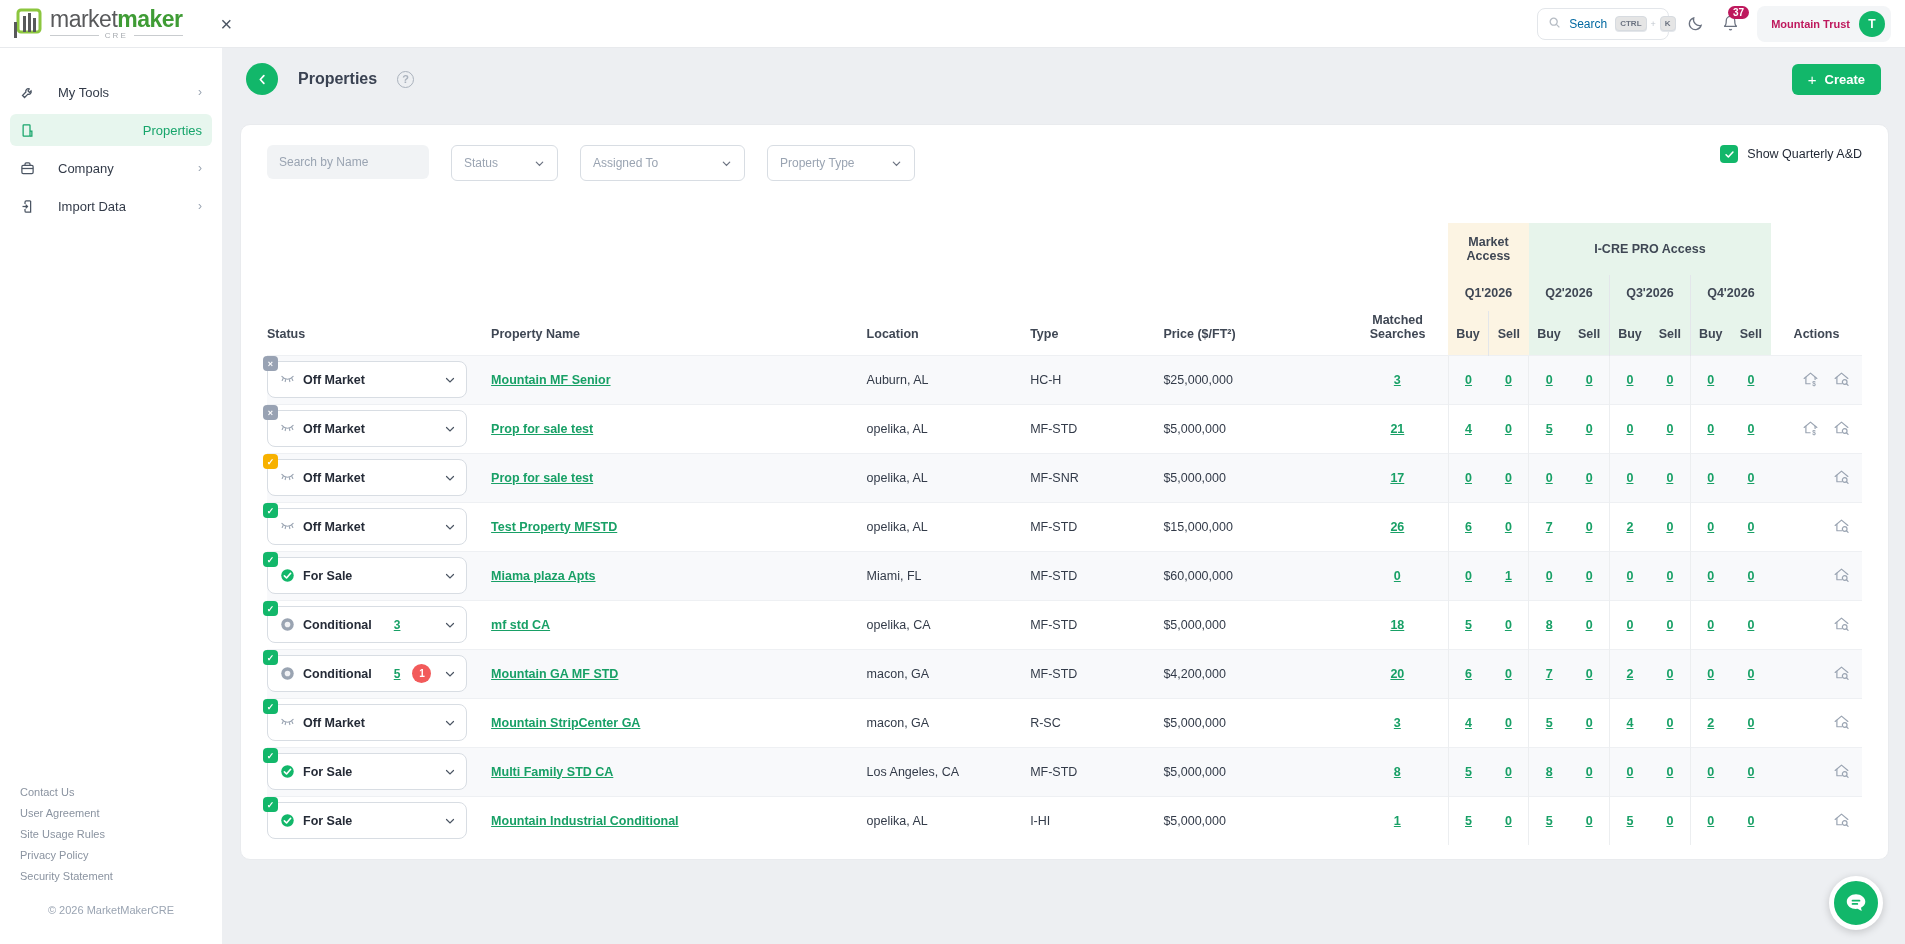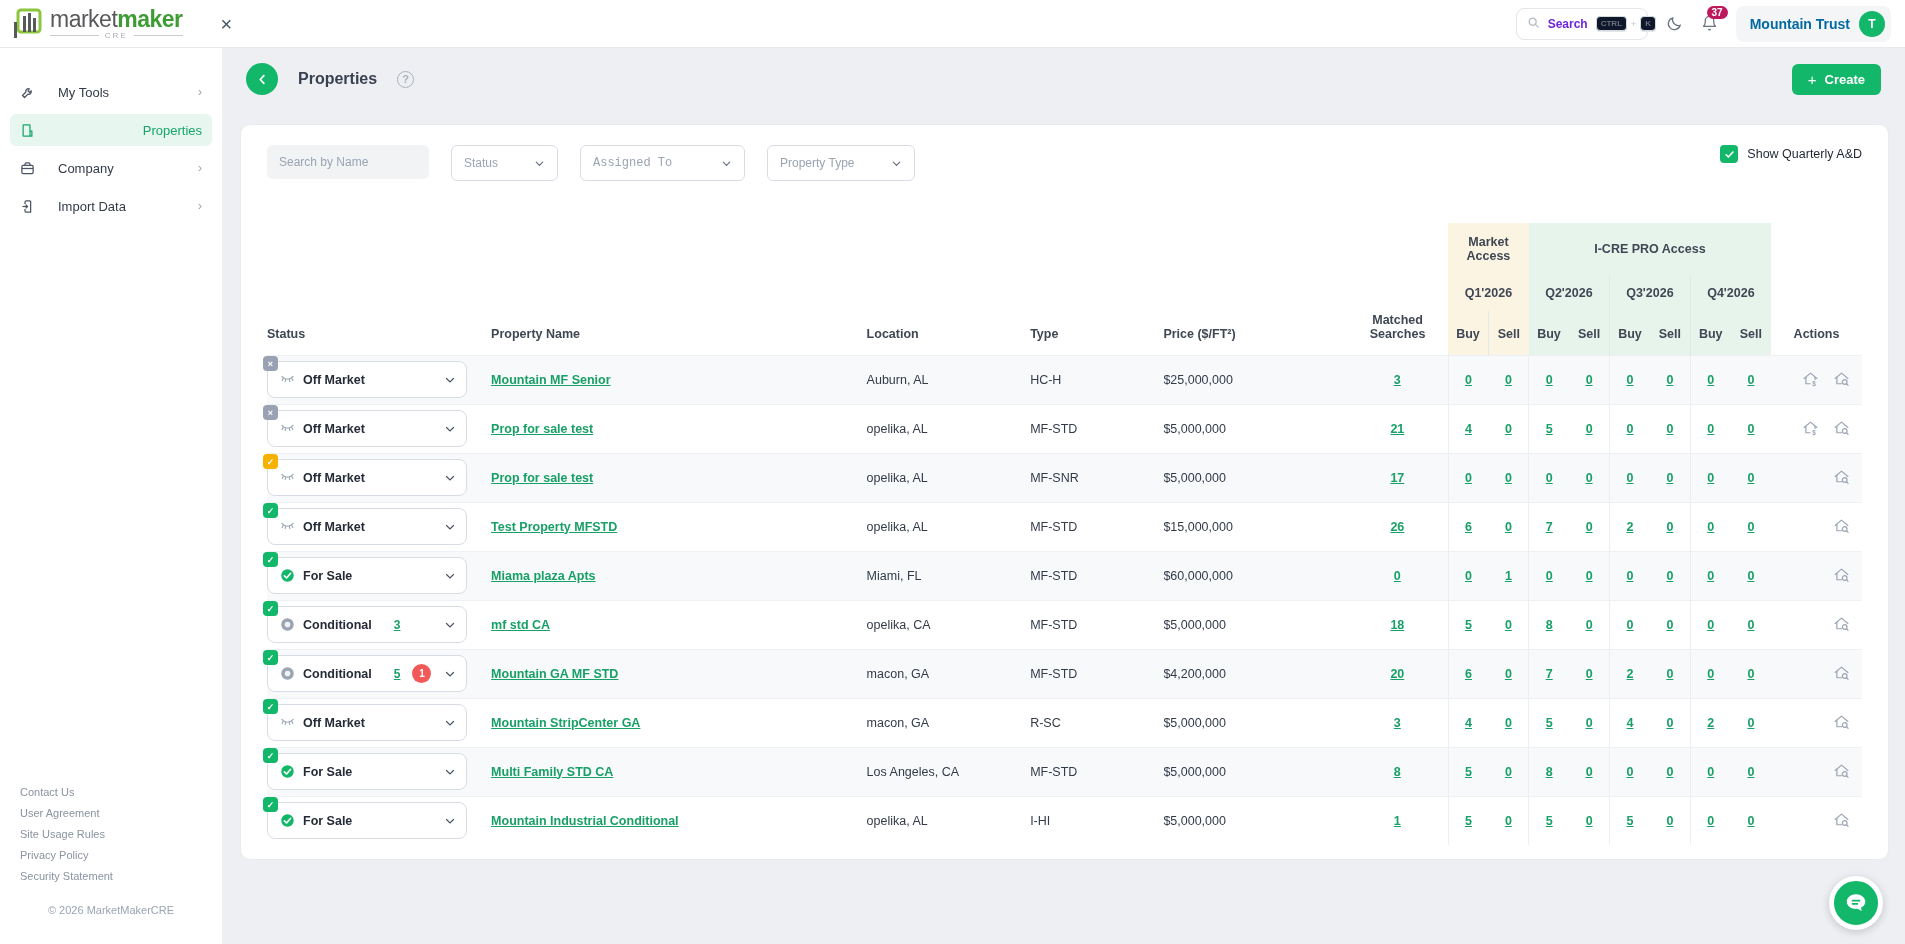--- a/index.html
+++ b/index.html
@@ -12,27 +12,27 @@
   .brand-text { line-height:1; }
   .brand-line1 { font-size:23px; font-weight:400; letter-spacing:-0.5px; }
   .brand-market { color:#58595b; }
   .brand-maker { color:#3f9c35; font-weight:700; }
   .brand-sub { display:flex; align-items:center; gap:6px; color:#a7abb0; font-size:8px; letter-spacing:2px; margin-top:1px; }
   .brand-sub:before,.brand-sub:after { content:""; flex:1; height:1px; background:#c9cccf; }
   .close-x { margin-left:38px; font-size:20px; color:#4b5563; cursor:pointer; line-height:1; }
   .topbar-right { margin-left:auto; display:flex; align-items:center; gap:18px; padding-right:14px; }
   .search-pill { display:flex; align-items:center; gap:8px; border:1px solid #e3e6ea; border-radius:8px; height:32px; padding:0 8px 0 10px; width:132px; }
   .search-pill .mag { color:#b6bcc4; font-size:13px; }
-  .search-pill .ph { color:#6d28d9; font-size:12px; flex:1;font-weight:bold; }
-  .kbd { border:1px solid #d7dbe0; border-radius:4px; background:#0f172a; color:#6b7280; font-size:8px; font-weight:700; padding:2px 4px; box-shadow:0 1px 0 #e3e6ea; }
+  .search-pill .ph { color:#0369a1; font-size:12px; flex:1; }
+  .kbd { border:1px solid #d7dbe0; border-radius:4px; background:#e5e5e5; color:#6b7280; font-size:8px; font-weight:700; padding:2px 4px; box-shadow:0 1px 0 #e3e6ea; }
   .kbd-plus { color:#c1c7cf; font-size:9px; margin:0 -4px; }
   .icon-btn { color:#6b7280; position:relative; cursor:pointer; display:flex; align-items:center; }
   .notif-badge { position:absolute; top:-9px; right:-10px; background:#be185d; color:#fff; font-size:10px; font-weight:700; border-radius:9px; padding:1px 5px; }
   .user-chip { display:flex; align-items:center; gap:9px; background:#f3f5f7; border-radius:8px; height:36px; padding:0 6px 0 14px; }
-  .user-name { font-size:14px; font-weight:700; color:#0369a1;text-align:right; }
+  .user-name { font-size:11px; font-weight:700; color:#be185d;text-align:right; }
   .avatar { width:26px; height:26px; border-radius:50%; background:#12b76a; color:#fff; font-size:12px; font-weight:700; display:flex; align-items:center; justify-content:center; }
 
   
   .sidebar { position:absolute; top:48px; left:0; width:222px; height:896px; background:#fff; z-index:10; }
   .nav { padding:28px 10px 0 10px; display:flex; flex-direction:column; gap:6px; }
   .nav-item { display:flex; align-items:center; gap:22px; height:32px; padding:0 10px; border-radius:6px; font-size:13px; color:#333b49; cursor:pointer;justify-content:space-between; }
   .nav-item .nico { width:16px; display:flex; color:#4b5563; }
   .nav-item .chev { margin-left:auto; color:#9aa4b2; font-size:12px; }
   .nav-item.active { background:#e7f6ee; color:#17a56b; }
   .nav-item.active .nico { color:#17a56b; }
@@ -47,21 +47,21 @@
   .page-title { font-size:16px; font-weight:700; color:#3a4252; margin-left:20px; }
   .help-icon { margin-left:20px; width:17px; height:17px; border-radius:50%; border:1.5px solid #aab2bd; color:#aab2bd; font-size:11px; font-weight:700; display:flex; align-items:center; justify-content:center; }
   .create-btn { margin-left:auto; background:#12b76a; color:#fff; border:none; border-radius:6px; height:31px; padding:0 16px; font-size:13px; font-weight:600; display:flex; align-items:center; gap:8px; cursor:pointer; font-family:inherit; }
   .create-plus { font-size:15px; font-weight:400; }
 
   .card { margin:14px 16px 0 18px; background:#fff; border:1px solid #e9ebee; border-radius:10px; padding:20px 26px 14px 26px; min-height:700px; }
   .filters { display:flex; align-items:flex-start; gap:22px; }
   .name-input { width:162px; height:34px; background:#f1f3f5; border:none; border-radius:6px; padding:0 12px; font-size:12px; color:#374151; font-family:inherit; }
   .name-input::placeholder { color:#9aa4b2; }
   .select { display:flex; align-items:center; justify-content:space-between; border:1px solid #d8dde3; border-radius:6px; height:36px; padding:0 12px; font-size:12px; color:#9aa4b2; background:#fff; cursor:pointer; }
-  .sel-status { width:107px; } .sel-assigned { width:165px;font-family:Liberation Mono, monospace; } .sel-ptype { width:148px; }
+  .sel-status { width:107px; } .sel-assigned { width:165px; } .sel-ptype { width:148px; }
   .select .chev { color:#6b7280; }
   .quarterly { margin-left:auto; display:flex; align-items:center; gap:9px; }
   .checkbox { width:18px; height:18px; border-radius:4px; background:#12b76a; color:#fff; display:flex; align-items:center; justify-content:center; font-size:12px; cursor:pointer; }
   .quarterly-label { font-size:12.5px; color:#1f2633; }
 
   
   table { width:100%; border-collapse:collapse; table-layout:fixed; margin-top:42px; }
   th { font-size:12.5px; color:#3f4754; font-weight:700; }
   .grp-market { background:#fcf4e3; }
   .grp-icre { background:#e7f4eb; }

